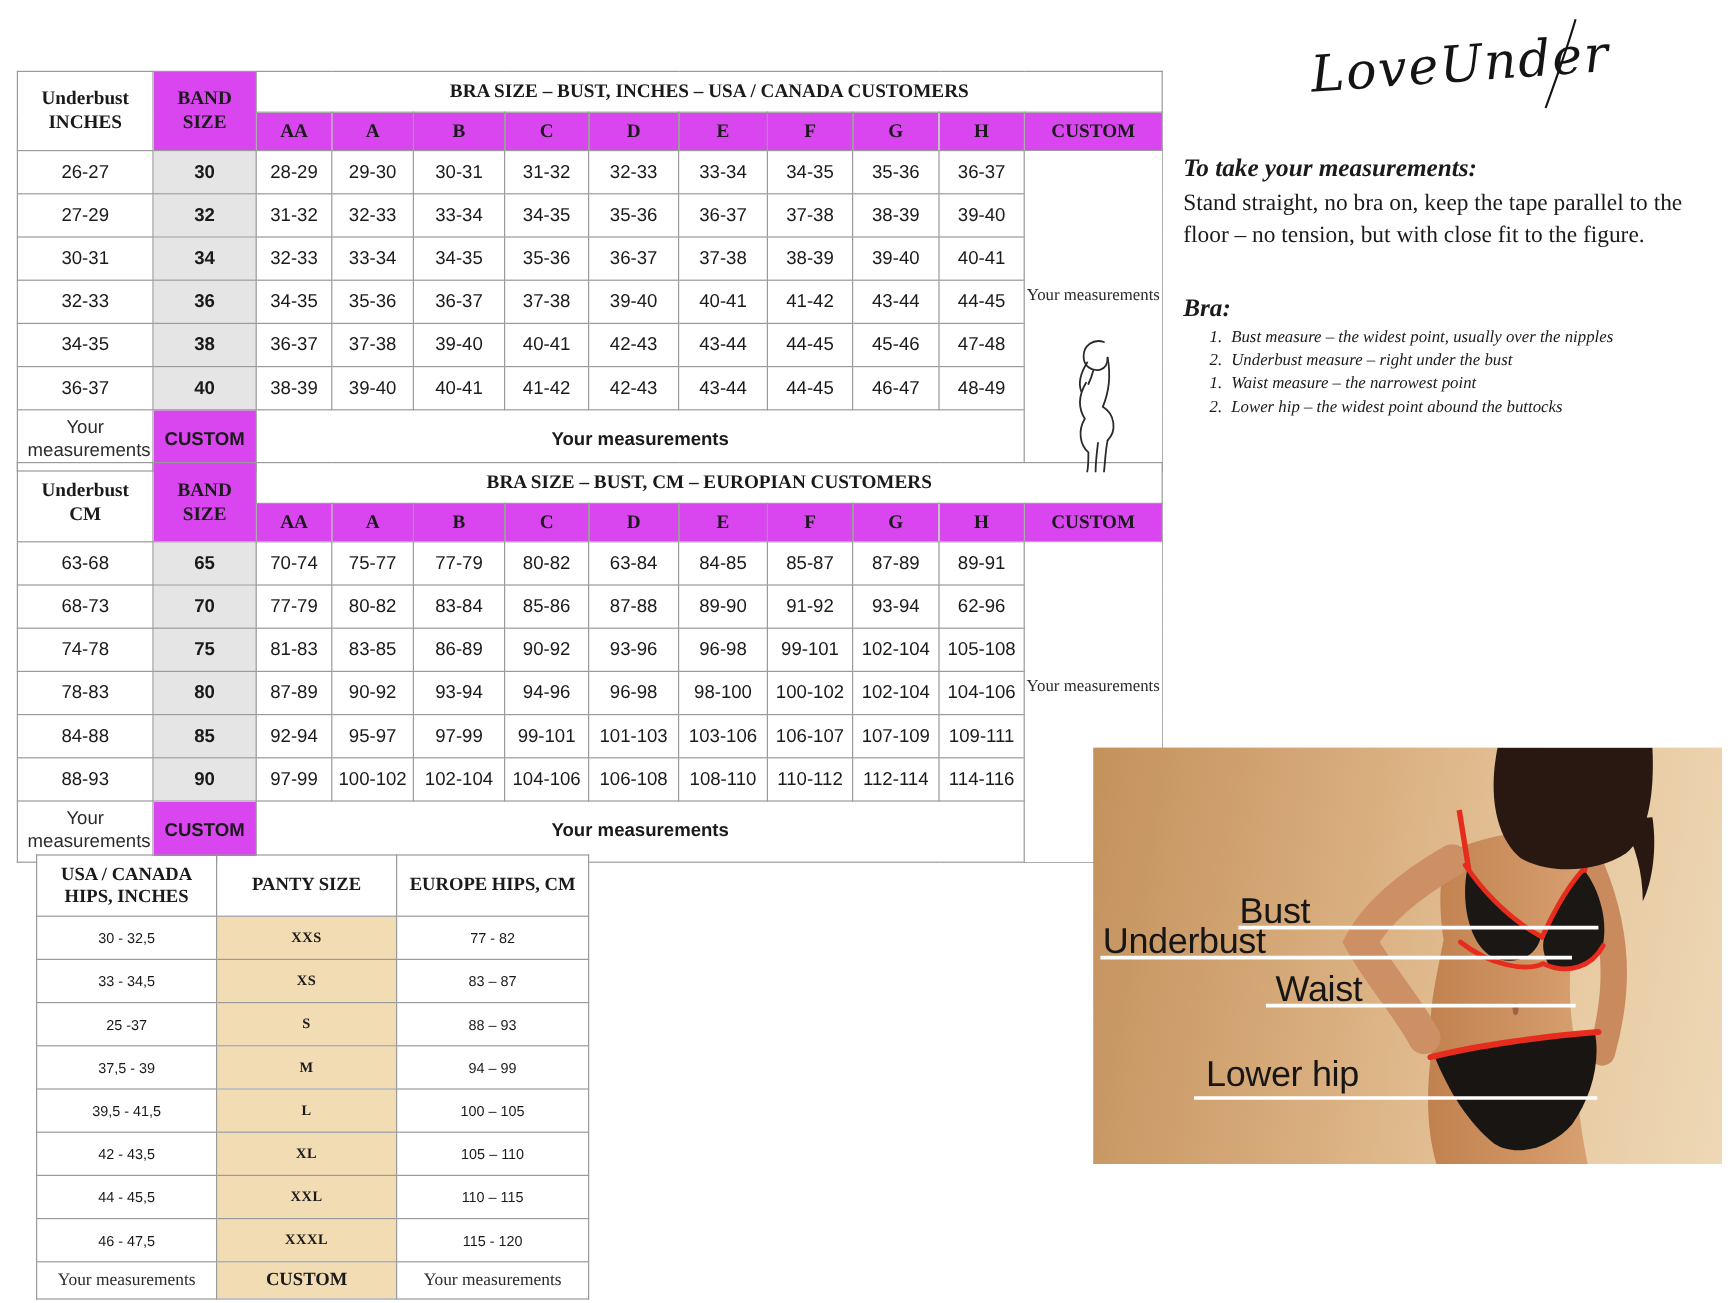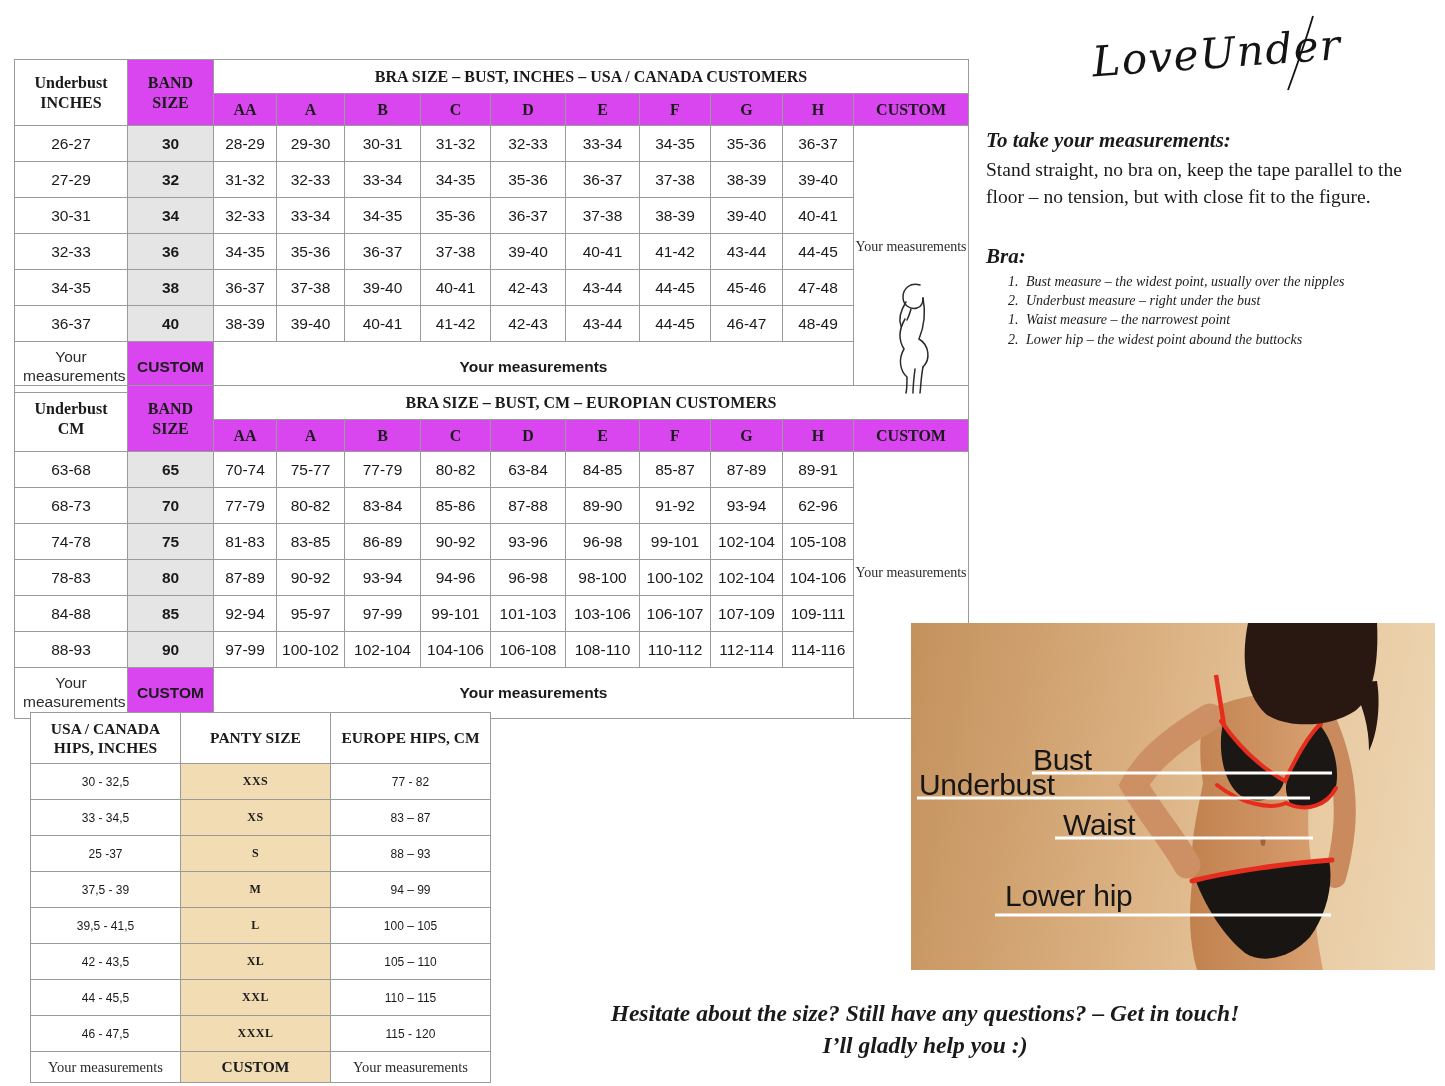--- a/index.html
+++ b/index.html
@@ -439,18 +439,14 @@
       <line x1="6" y1="175" x2="399" y2="175" stroke="#ffffff" stroke-width="3"></line>
       <line x1="144" y1="215" x2="402" y2="215" stroke="#ffffff" stroke-width="3"></line>
       <line x1="84" y1="292" x2="420" y2="292" stroke="#ffffff" stroke-width="3"></line>
     </svg>
     <div class="mlabel" style="left:122px;top:120px">Bust</div>
     <div class="mlabel" style="left:8px;top:145px">Underbust</div>
     <div class="mlabel" style="left:152px;top:185px">Waist</div>
     <div class="mlabel" style="left:94px;top:256px">Lower hip</div>
   </div>
 
-  <div class="footer-note">
-    <div>Hesitate about the size? Still have any questions? – Get in touch!</div>
-    <div>I’ll gladly help you :)</div>
-  </div>
 
 </div>
 
 </body></html>

